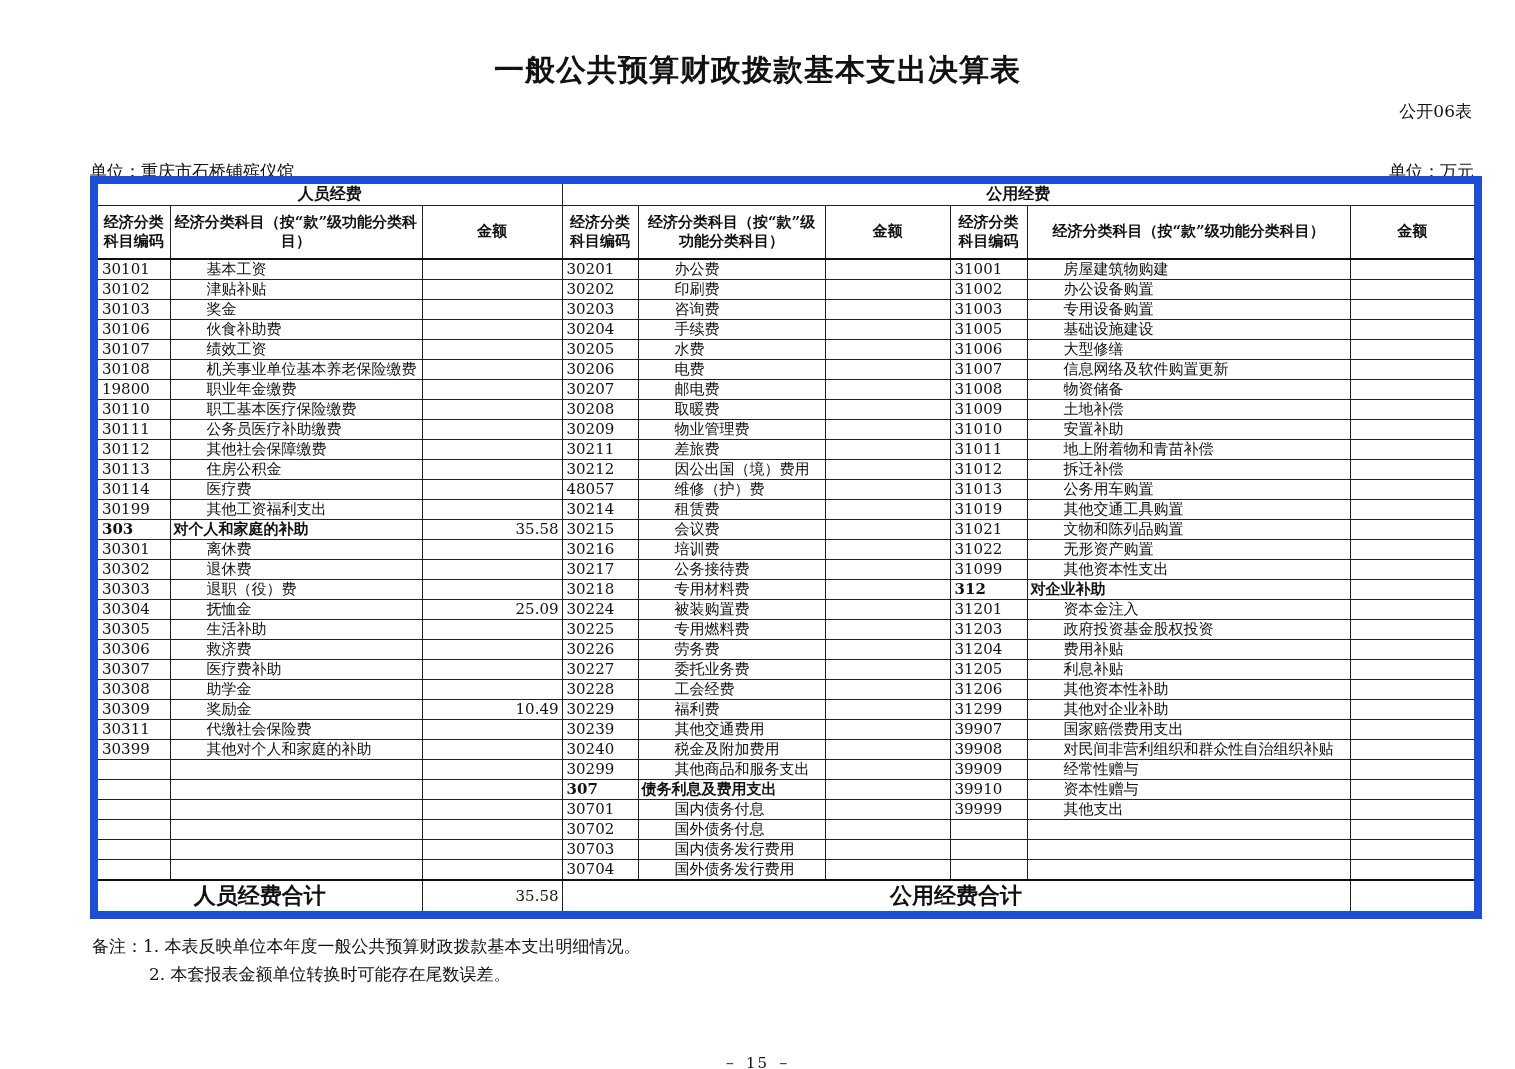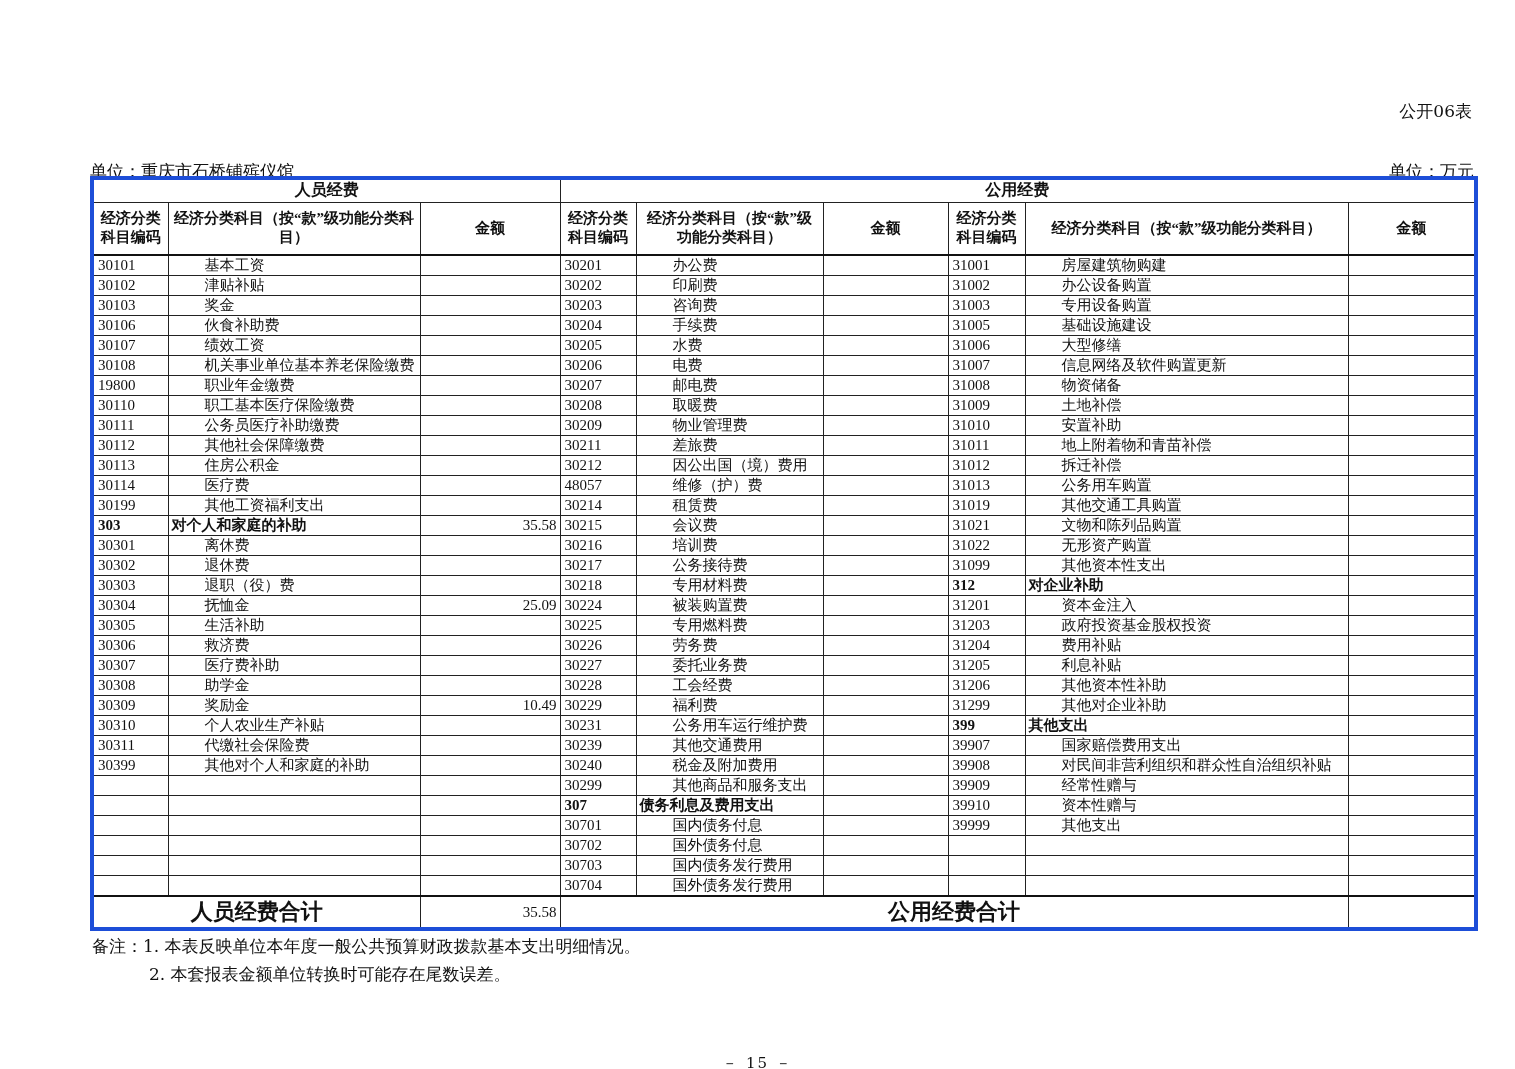--- a/index.html
+++ b/index.html
@@ -34,21 +34,21 @@
     border-collapse: collapse;
     table-layout: fixed;
     font-size: 15px;
   }
   table.main th, table.main td {
     border: 1px solid #222222;
     vertical-align: middle;
     overflow: hidden;
     white-space: nowrap;
   }
-  table.main { border: 4px solid #1d4ed8; font-family: Liberation Serif, serif; }
+  table.main { border: 8px solid #1d4ed8; }
 
   tr.group-row th {
     height: 24px; font-weight: bold; text-align: center; font-size: 16px;
   }
   tr.head-row th {
     height: 53px; font-weight: bold; text-align: center;
     white-space: normal; line-height: 19px; padding: 0 4px;
     border-bottom: 2px solid #111111;
   }
 
@@ -75,20 +75,21 @@
   .page-number {
     position: absolute; top: 1022px; left: 0; width: 100%;
     text-align: center; font-size: 15px; letter-spacing: 2px; margin-top: 32px;
   }
 </style>
 </head>
 <body>
 
 <div class="page">
 
+  <div class="doc-title">一般公共预算财政拨款基本支出决算表</div>
 
   <div class="form-label">公开06表</div>
 
   <div class="unit-row">
     <span>单位：重庆市石桥铺殡仪馆</span>
     <span>单位：万元</span>
   </div>
 
   <table class="main">
     <colgroup>
@@ -367,31 +368,20 @@
           <td class="subj sub">奖励金</td>
           <td class="amt">10.49</td>
           <td class="code">30229</td>
           <td class="subj sub">福利费</td>
           <td class="amt"></td>
           <td class="code">31299</td>
           <td class="subj sub">其他对企业补助</td>
           <td class="amt"></td>
         </tr>
         <tr>
-          <td class="code">30310</td>
-          <td class="subj sub">个人农业生产补贴</td>
-          <td class="amt"></td>
-          <td class="code">30231</td>
-          <td class="subj sub">公务用车运行维护费</td>
-          <td class="amt"></td>
-          <td class="code cat">399</td>
-          <td class="subj catname cat">其他支出</td>
-          <td class="amt cat"></td>
-        </tr>
-        <tr>
           <td class="code">30311</td>
           <td class="subj sub">代缴社会保险费</td>
           <td class="amt"></td>
           <td class="code">30239</td>
           <td class="subj sub">其他交通费用</td>
           <td class="amt"></td>
           <td class="code">39907</td>
           <td class="subj sub">国家赔偿费用支出</td>
           <td class="amt"></td>
         </tr>

